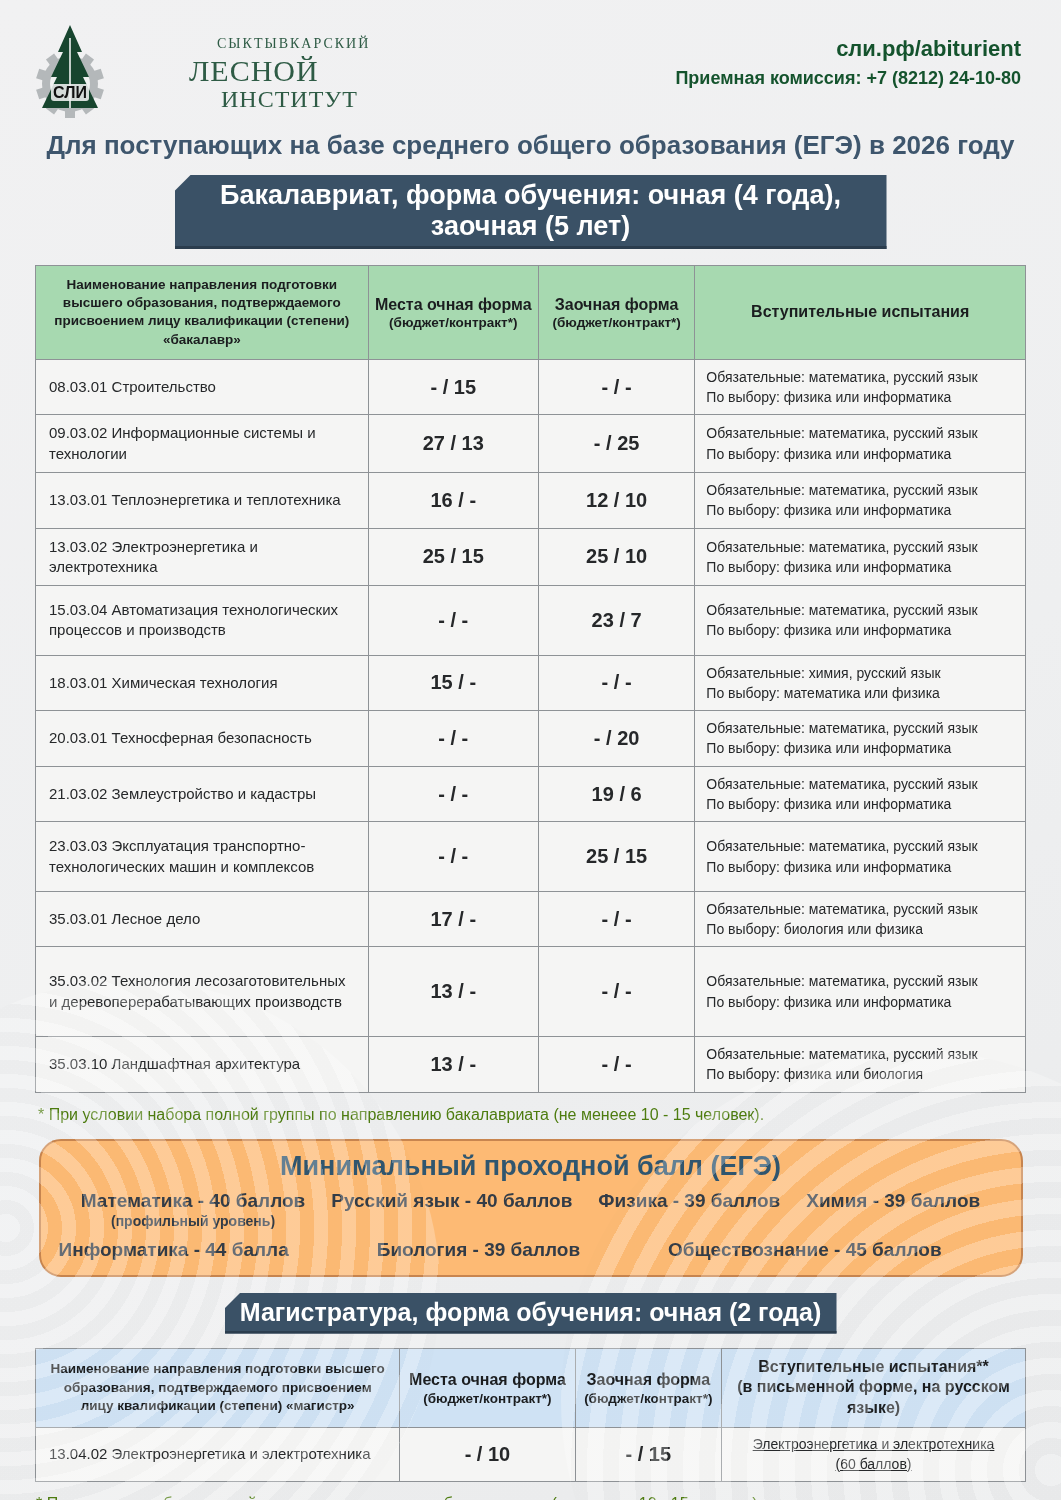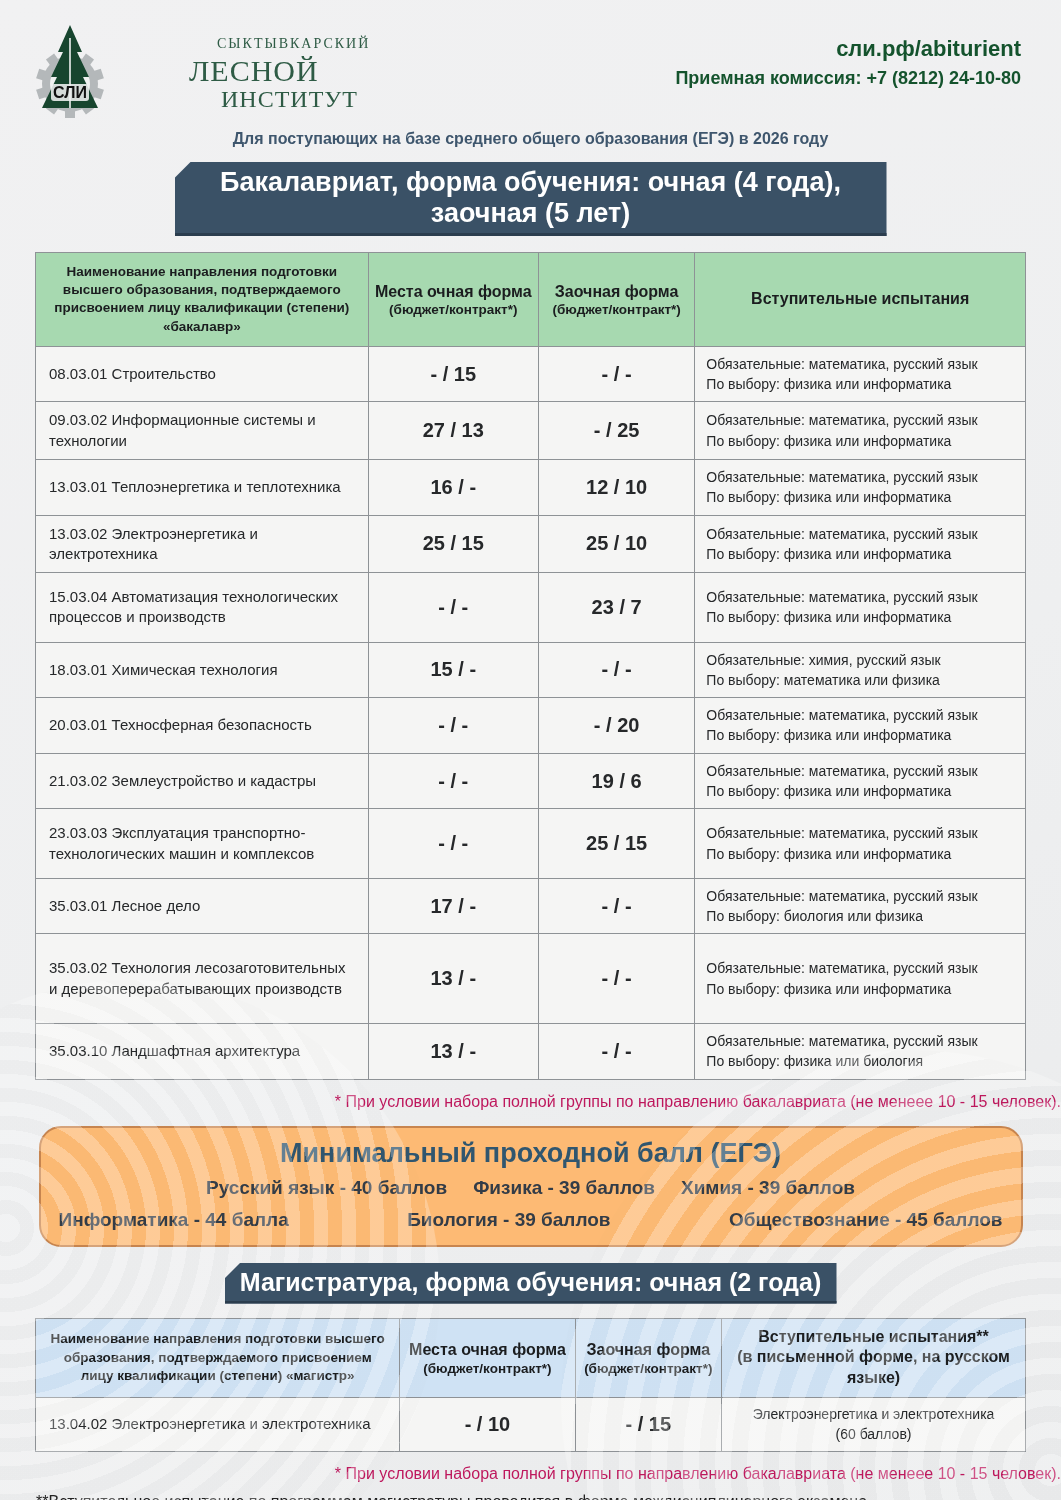--- a/index.html
+++ b/index.html
@@ -25,53 +25,53 @@
   .brand { display: flex; align-items: flex-start; }
   .inst-name { margin: 14px 0 0 10px; color: #2e5b45; font-family: "Liberation Serif", serif; }
   .inst-top { font-size: 14px; letter-spacing: 2px; margin-left: 92px; }
   .inst-mid { font-size: 30px; letter-spacing: 1px; margin: 2px 0 0 64px; }
   .inst-bot { font-size: 24px; letter-spacing: 1px; margin-left: 96px; margin-top: -2px; }
   .contacts { text-align: right; color: #14532d; font-weight: bold; margin-top: 14px; }
   .contacts .site { font-size: 22px; }
   .contacts .phone { font-size: 18px; margin-top: 6px; }
 
   .main-title { text-align: center; color: #3e566d; font-weight: bold;
-    font-size: 16px; margin-top: 12px; }
+    font-size: 26px; margin-top: 12px; }
 
   .banner { background: #3a5166; color: #fff; font-weight: bold; text-align: center;
     clip-path: polygon(16px 0, 100% 0, 100% 100%, 0 100%, 0 16px);
     border-bottom: 3px solid #2b3d4e; position: relative; }
   .banner-1 { width: 712px; margin: 14px auto 0; font-size: 27px; padding: 5px 16px 4px; }
   .banner-2 { width: 612px; margin: 16px auto 12px; font-size: 25px; padding: 5px 0 4px; }
 
   table { border-collapse: collapse; width: 991px; margin: 16px auto 0;
     border: 1.5px solid #707478; background: #f5f5f4; }
   td, th { border: 1px solid #8e9296; vertical-align: middle; }
   thead.green th { background: #a7d9b0; }
   thead.blue th { background: #cfe2f4; }
   th { font-weight: 600; color: #1b1d1f; padding: 8px 6px; }
   .th-name { font-size: 13.5px; line-height: 1.35; padding: 10px 14px; }
   .th-col { font-size: 16px; line-height: 1.3; }
   .th-sub { font-size: 13.5px; font-weight: 600; }
   .th-exams { font-size: 16px; line-height: 1.3; }
   td.name { font-size: 15px; line-height: 1.35; text-align: left; padding: 8px 10px 8px 13px; }
   td.num { font-size: 20px; font-weight: 600; text-align: center; padding: 6px 4px; }
   td.exams { font-size: 14px; line-height: 1.45; text-align: left; padding: 7px 8px 7px 11px; }
-  td.exams-center { font-size: 14px; line-height: 1.4; text-align: center; padding: 7px 8px; }
-
-  .footnote { color: #be185d; font-size: 16px; margin: 13px 0 0 38px; text-align: right; }
+  td.exams-center { font-size: 14px; line-height: 1.4; text-align: center; padding: 7px 8px; text-decoration: underline; }
+
+  .footnote { color: #4d7c0f; font-size: 16px; margin: 13px 0 0 38px; }
   .footnote2 { color: #222; font-size: 16px; margin: 10px 0 0 36px; }
 
   .score-box { width: 984px; margin: 15px auto 0; background: #fdba74;
     border: 2px solid #c8854f; border-radius: 22px; padding: 10px 18px 14px; text-align: center; }
   .score-title { color: #30566f; font-weight: bold; font-size: 27px; }
   .score-row1 { display: flex; justify-content: center; gap: 26px; margin-top: 8px;
     color: #333c47; font-weight: 600; font-size: 19px; }
   .score-item .sub { font-size: 14px; font-weight: 600; margin-top: 1px; }
-  .score-row2 { display: flex; justify-content: space-between; gap: 88px; margin-top: 10px;
+  .score-row2 { display: flex; justify-content: flex-start; gap: 88px; margin-top: 10px;
     color: #333c47; font-weight: 600; font-size: 19px; }
 
   .logo-svg { display: block; }
 </style>
 </head>
 <body>
 
 <div class="wave wave1"></div>
 <div class="wave wave2"></div>
 
@@ -264,20 +264,24 @@
       </td>
     </tr>
   </tbody>
 </table>
 
 <div class="footnote">* При условии набора полной группы по направлению бакалавриата (не менеее 10 - 15 человек).</div>
 
 <div class="score-box">
   <div class="score-title">Минимальный проходной балл (ЕГЭ)</div>
   <div class="score-row1">
+    <div class="score-item">
+      <div>Математика - 40 баллов</div>
+      <div class="sub">(профильный уровень)</div>
+    </div>
     <div class="score-item">Русский язык - 40 баллов</div>
     <div class="score-item">Физика - 39 баллов</div>
     <div class="score-item">Химия - 39 баллов</div>
   </div>
   <div class="score-row2">
     <div class="score-item">Информатика - 44 балла</div>
     <div class="score-item">Биология  - 39 баллов</div>
     <div class="score-item">Обществознание - 45 баллов</div>
   </div>
 </div>

